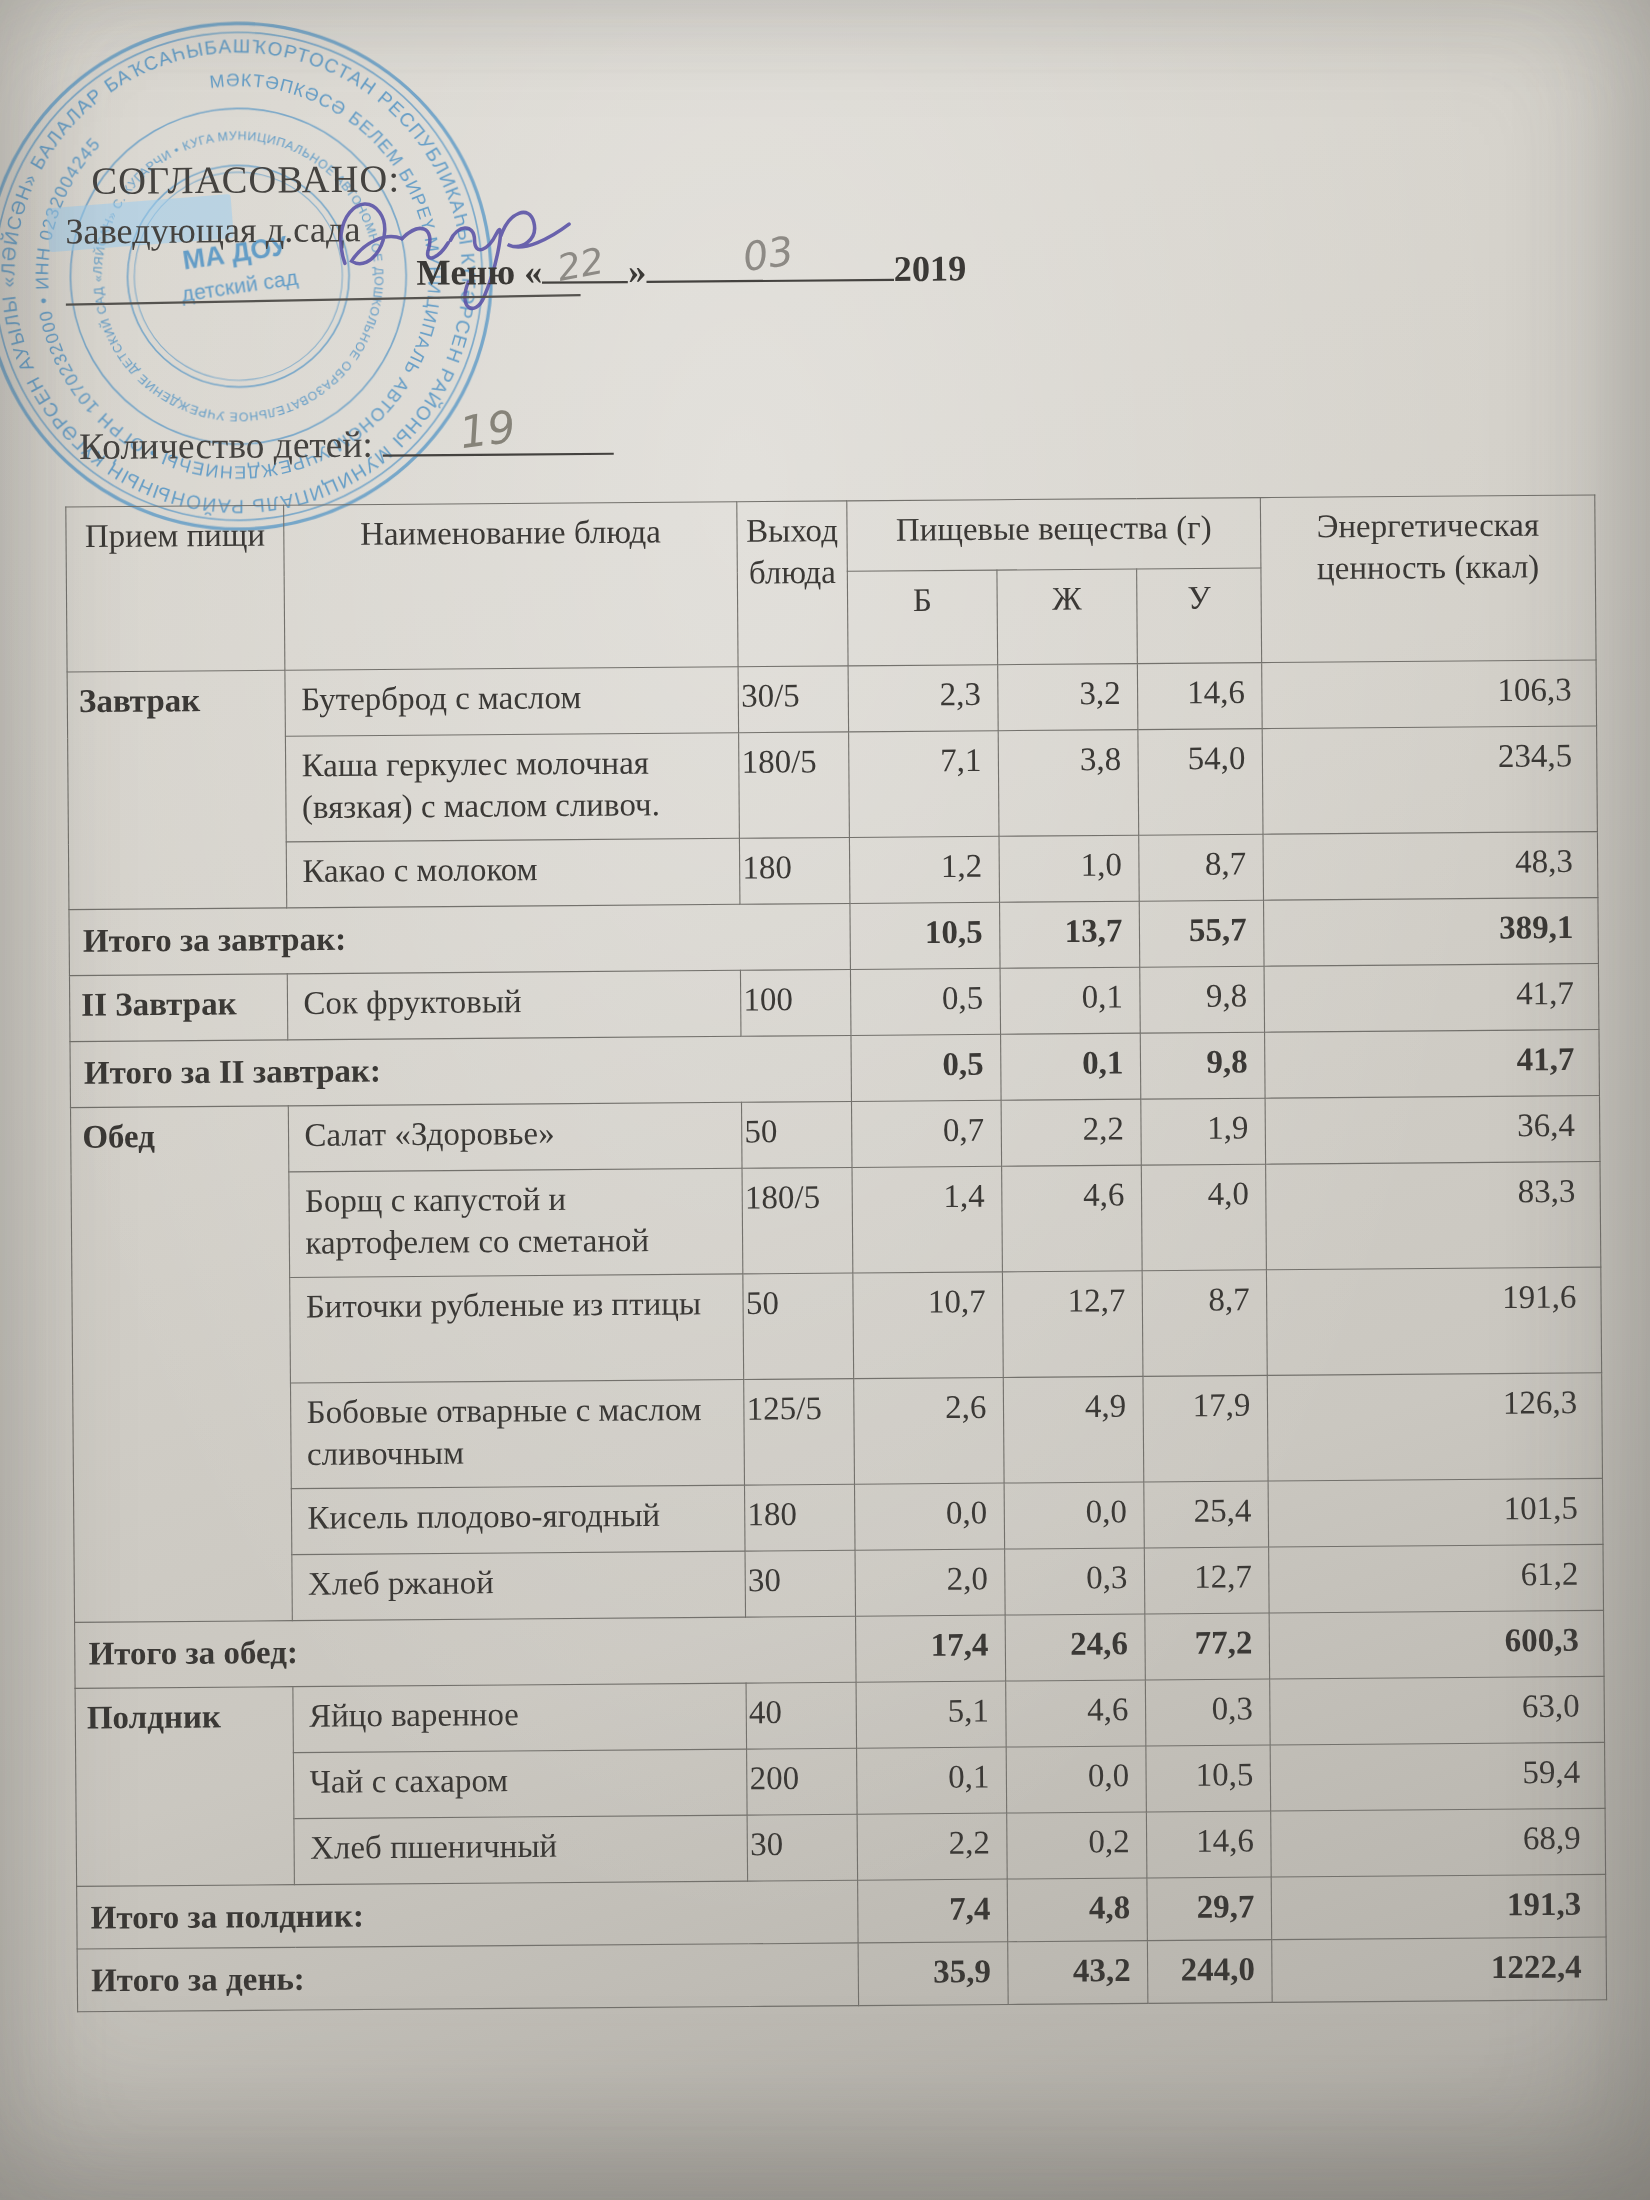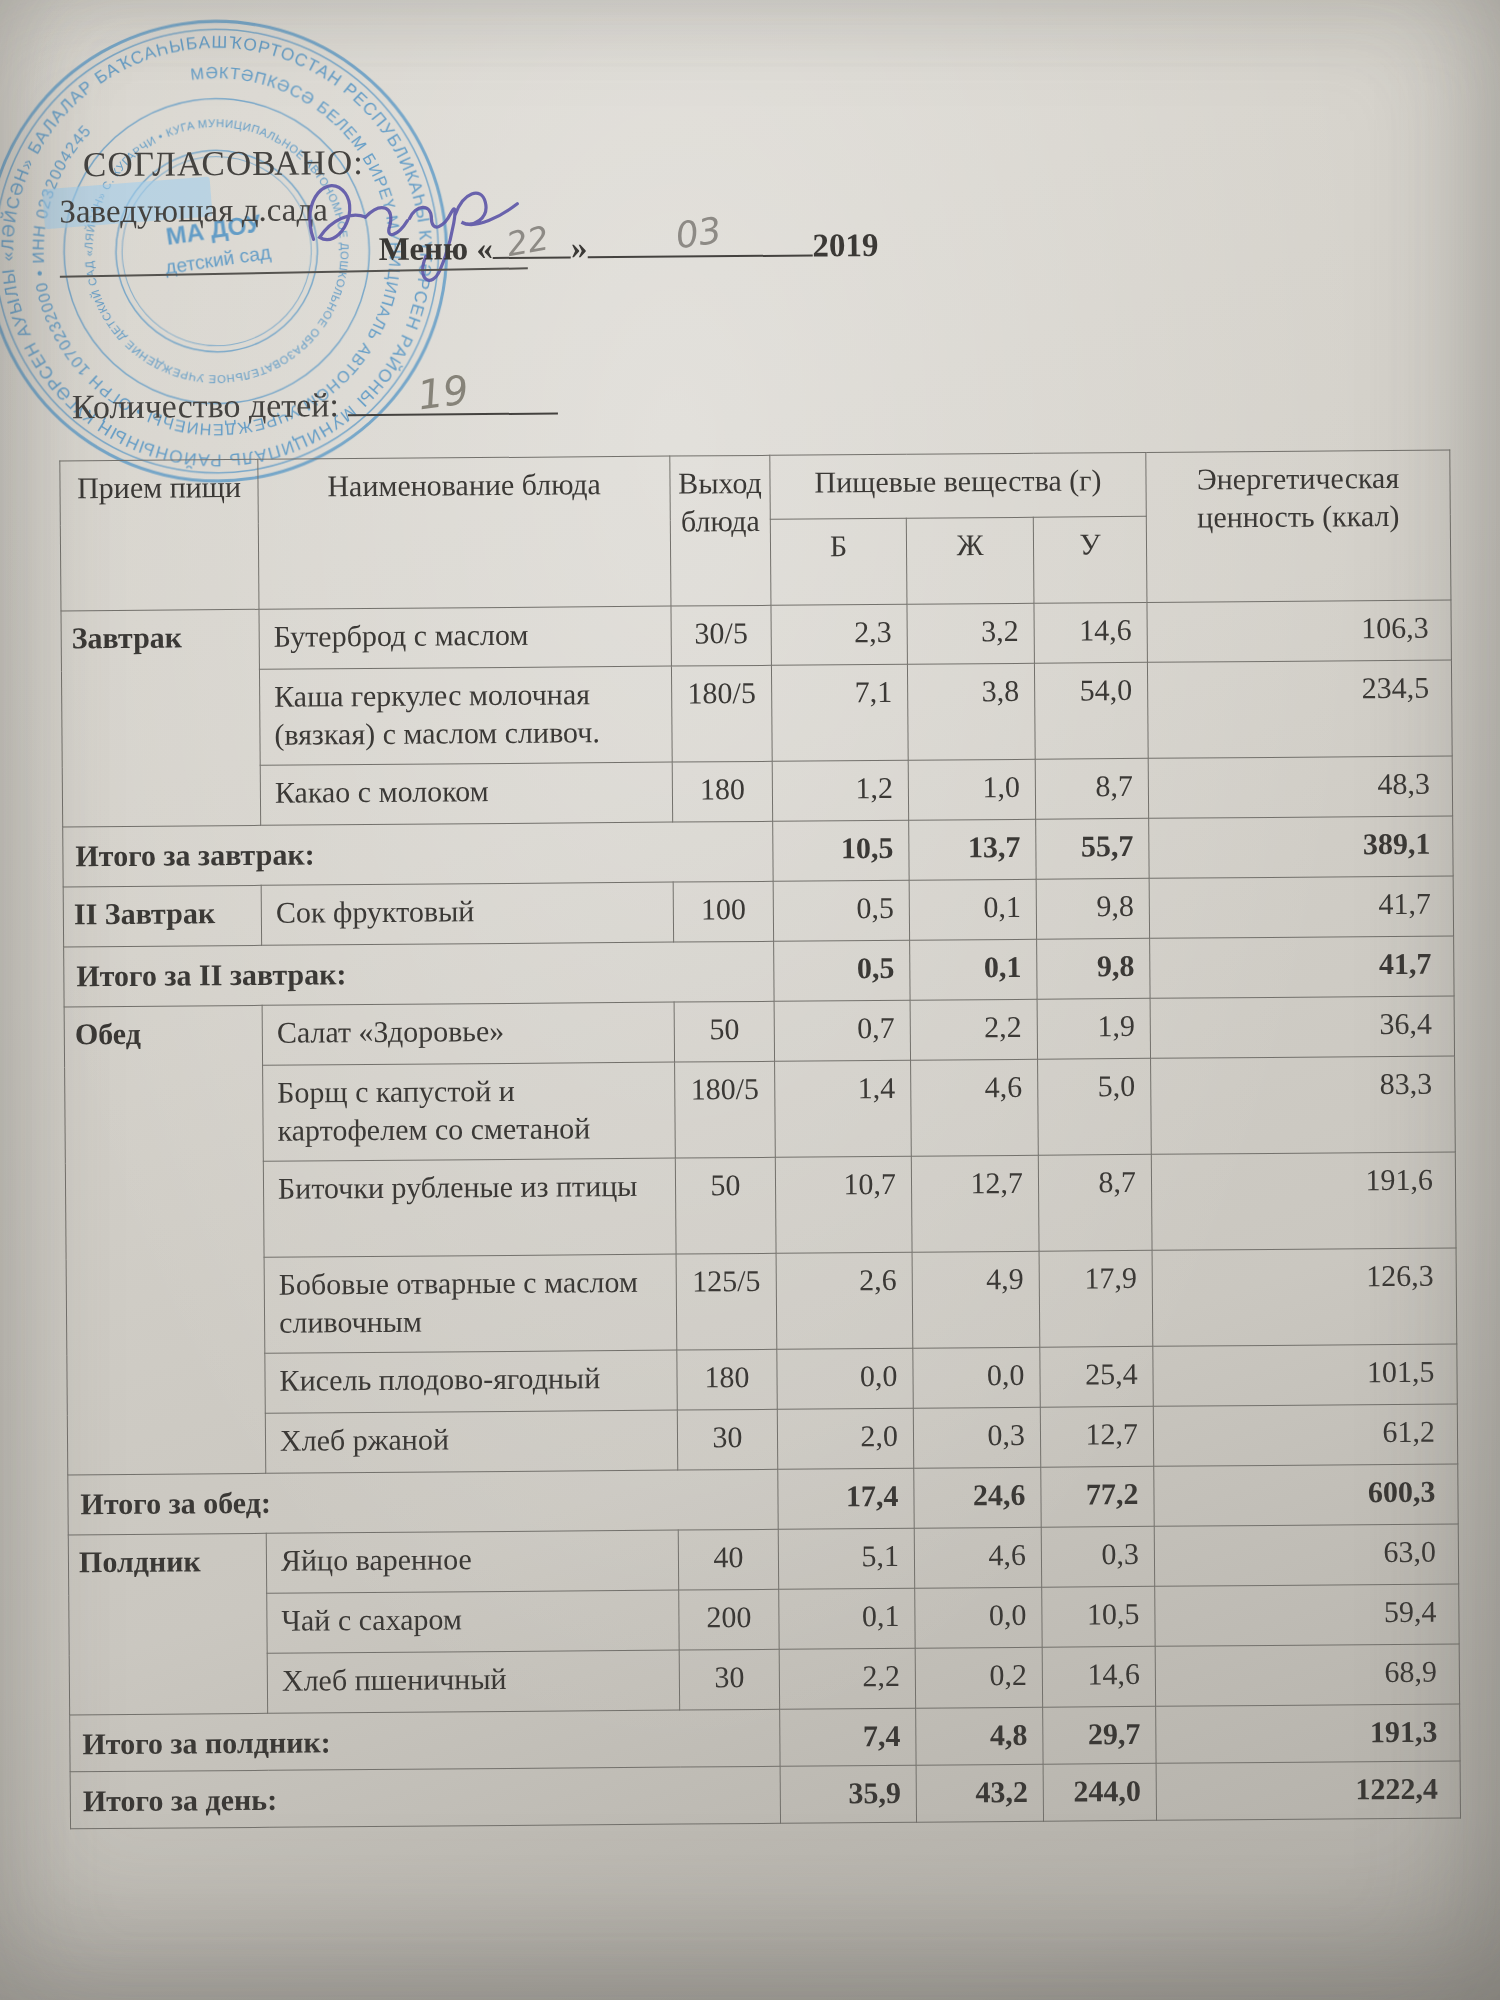--- a/index.html
+++ b/index.html
@@ -62,21 +62,21 @@
   th.h-out{ overflow-wrap:anywhere; padding:8px 10px 2px; }
   th.h-energy{ padding:8px 6px 2px 24px; text-align:left; }
   thead tr:nth-child(1){ height:64px; }
   thead tr:nth-child(2){ height:86px; }
   tbody tr{ height:60px; }
   tbody tr:nth-child(2), tbody tr:nth-child(8),
   tbody tr:nth-child(9), tbody tr:nth-child(10){ height:96px; }
   tbody tr:nth-child(17), tbody tr:nth-child(18){ height:57px; }
   .cell-meal{ font-weight:bold; padding:8px 4px 2px 10px; }
   .cell-name{ padding:8px 8px 2px 14px; }
-  .cell-out{ text-align:center; padding:8px 2px 2px; }
+  .cell-out{ text-align:left; padding:8px 2px 2px; }
   .cell-num{ text-align:right; padding:8px 15px 2px 2px; }
   .cell-kcal{ padding-right:22px; }
   .cell-total-label{ font-weight:bold; padding:10px 4px 2px 12px; }
   .total-row td{ font-weight:bold; }
 </style>
 </head>
 <body>
 
 <div class="page">
   <div class="content">
@@ -214,21 +214,21 @@
             <td class="cell-num">0,7</td>
             <td class="cell-num">2,2</td>
             <td class="cell-num">1,9</td>
             <td class="cell-num cell-kcal">36,4</td>
           </tr>
           <tr>
             <td class="cell-name">Борщ с капустой и картофелем со сметаной</td>
             <td class="cell-out">180/5</td>
             <td class="cell-num">1,4</td>
             <td class="cell-num">4,6</td>
-            <td class="cell-num">5,0</td>
+            <td class="cell-num">4,0</td>
             <td class="cell-num cell-kcal">83,3</td>
           </tr>
           <tr>
             <td class="cell-name">Биточки рубленые из птицы</td>
             <td class="cell-out">50</td>
             <td class="cell-num">10,7</td>
             <td class="cell-num">12,7</td>
             <td class="cell-num">8,7</td>
             <td class="cell-num cell-kcal">191,6</td>
           </tr>

